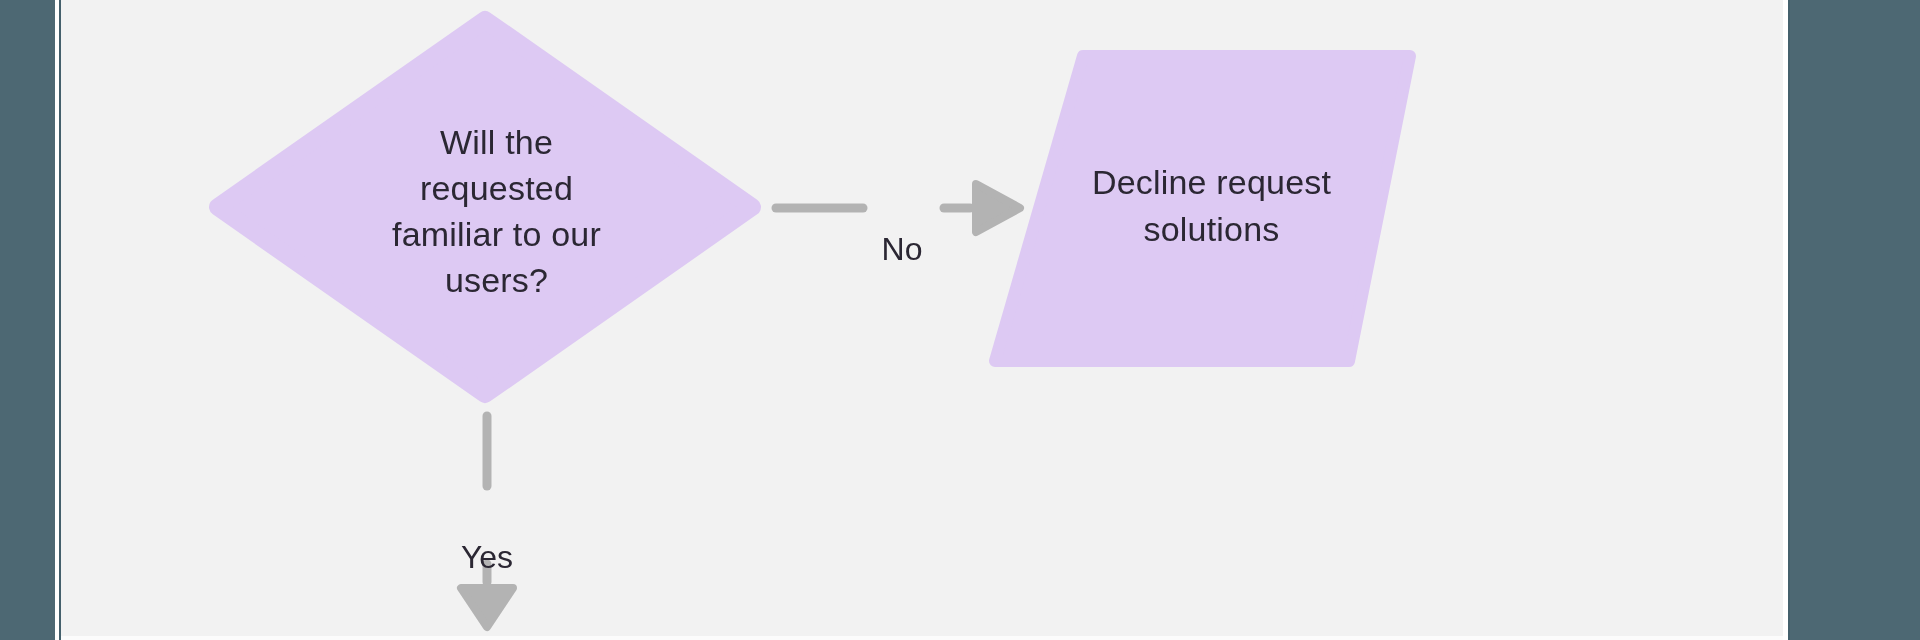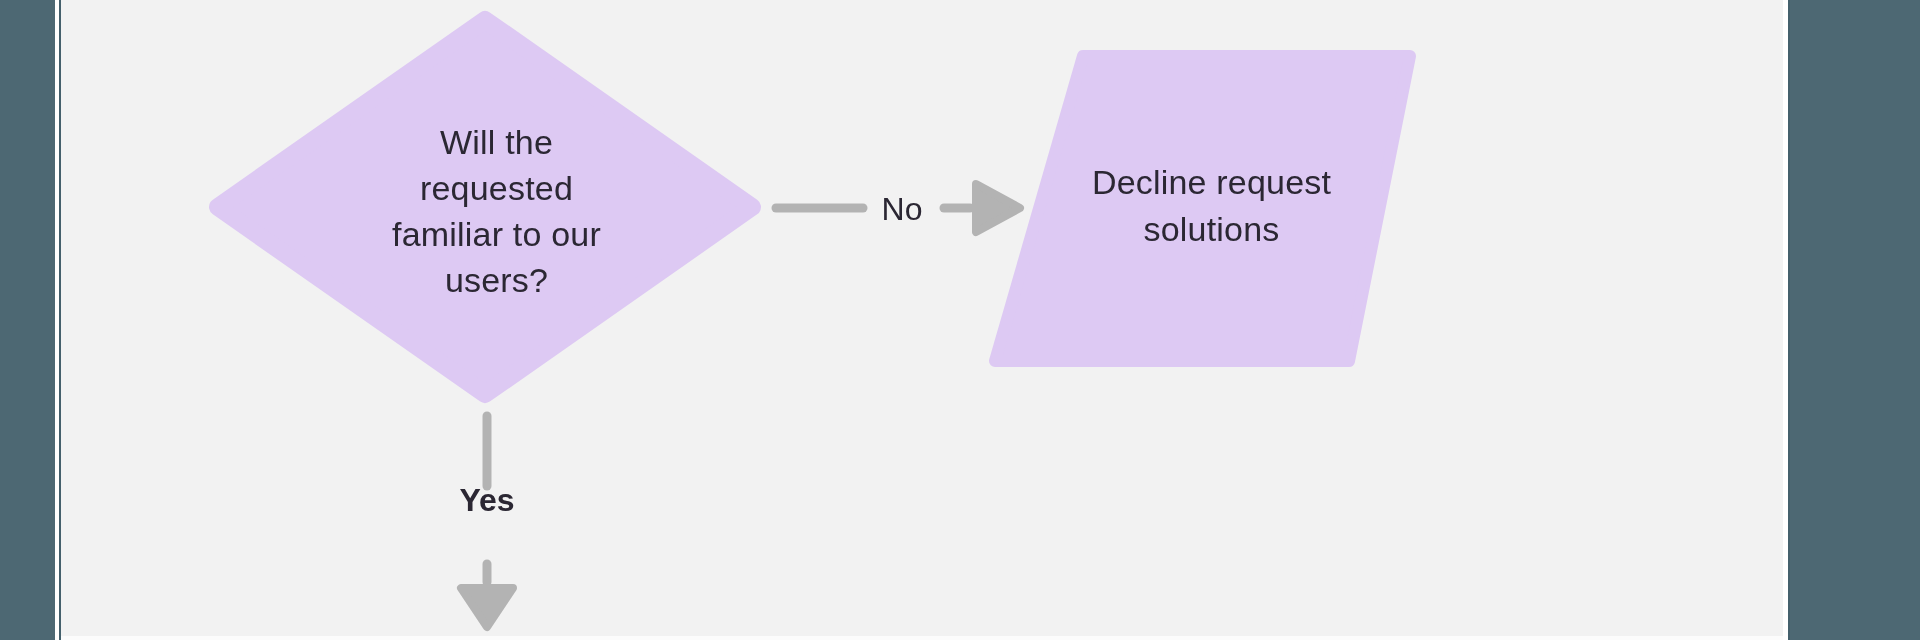--- a/index.html
+++ b/index.html
@@ -72,23 +72,24 @@
   .node-label span{display:block;line-height:46px;margin-left:27px;}
   .label-decision{left:333px;top:119px;width:300px;height:184px;}
   .label-output{left:1038px;top:112px;width:320px;height:188px;}
   .label-output span{line-height:47px;}
   .edge-label{
     position:absolute;
     display:flex;align-items:center;justify-content:center;
     color:#2b2733;
     font-size:32px;
     font-weight:500;
+    margin-top:40px;
   }
   .edge-label.no{left:872px;top:189px;width:60px;height:40px;}
-  .edge-label.yes{left:447px;top:480px;width:80px;height:40px;font-weight:bold;}
+  .edge-label.yes{left:447px;top:497px;width:80px;height:40px;}
 </style>
 </head>
 <body>
 
 <div class="stage">
 
   <div class="canvas"></div>
 
   <svg class="diagram" viewBox="0 0 1920 640">
 

